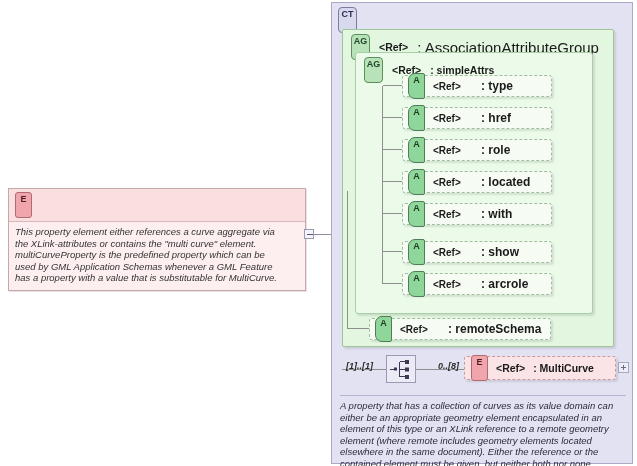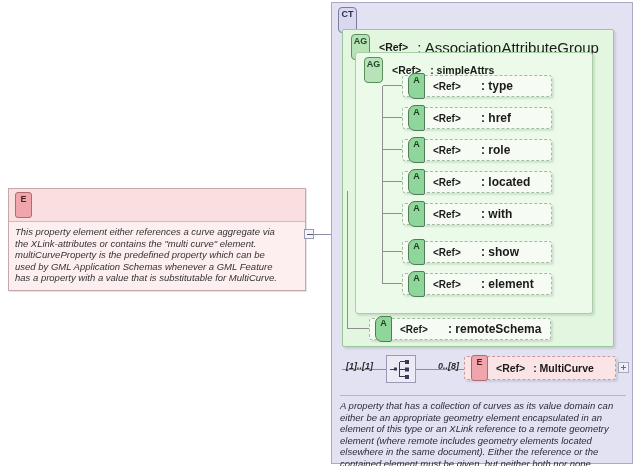--- a/index.html
+++ b/index.html
@@ -207,21 +207,21 @@
         <span class="nm">: with</span>
       </div>
       <div class="attr-box" id="attr-5" style="left:46px;top:188px;">
         <span class="badge a">A</span>
         <span class="ref">&lt;Ref&gt;</span>
         <span class="nm">: show</span>
       </div>
       <div class="attr-box" id="attr-6" style="left:46px;top:220px;">
         <span class="badge a">A</span>
         <span class="ref">&lt;Ref&gt;</span>
-        <span class="nm">: element</span>
+        <span class="nm">: arcrole</span>
       </div>
     </div>
 
     <svg class="tree" width="272" height="318">
       <g stroke="#8f8f8f" stroke-width="1" fill="none" shape-rendering="crispEdges">
         <path d="M4.5 160.5 V 298.5 H 26"></path>
       </g>
     </svg>
 
     <div class="attr-box" id="attr-remoteschema" style="left:26px;top:288px;">

